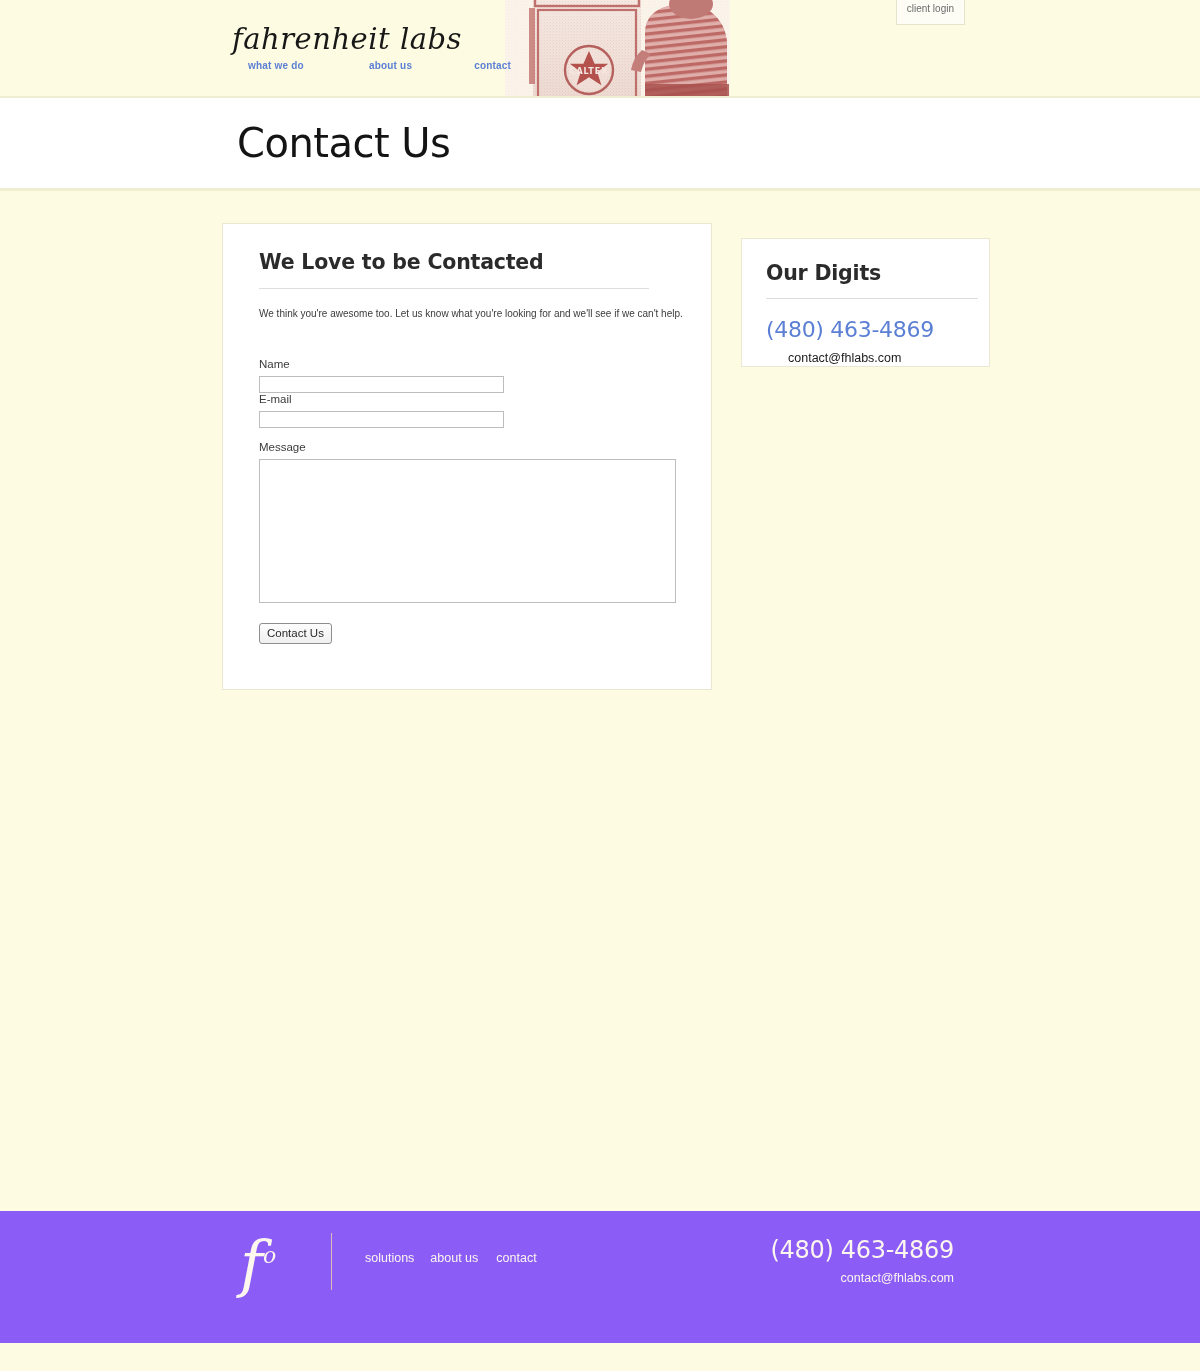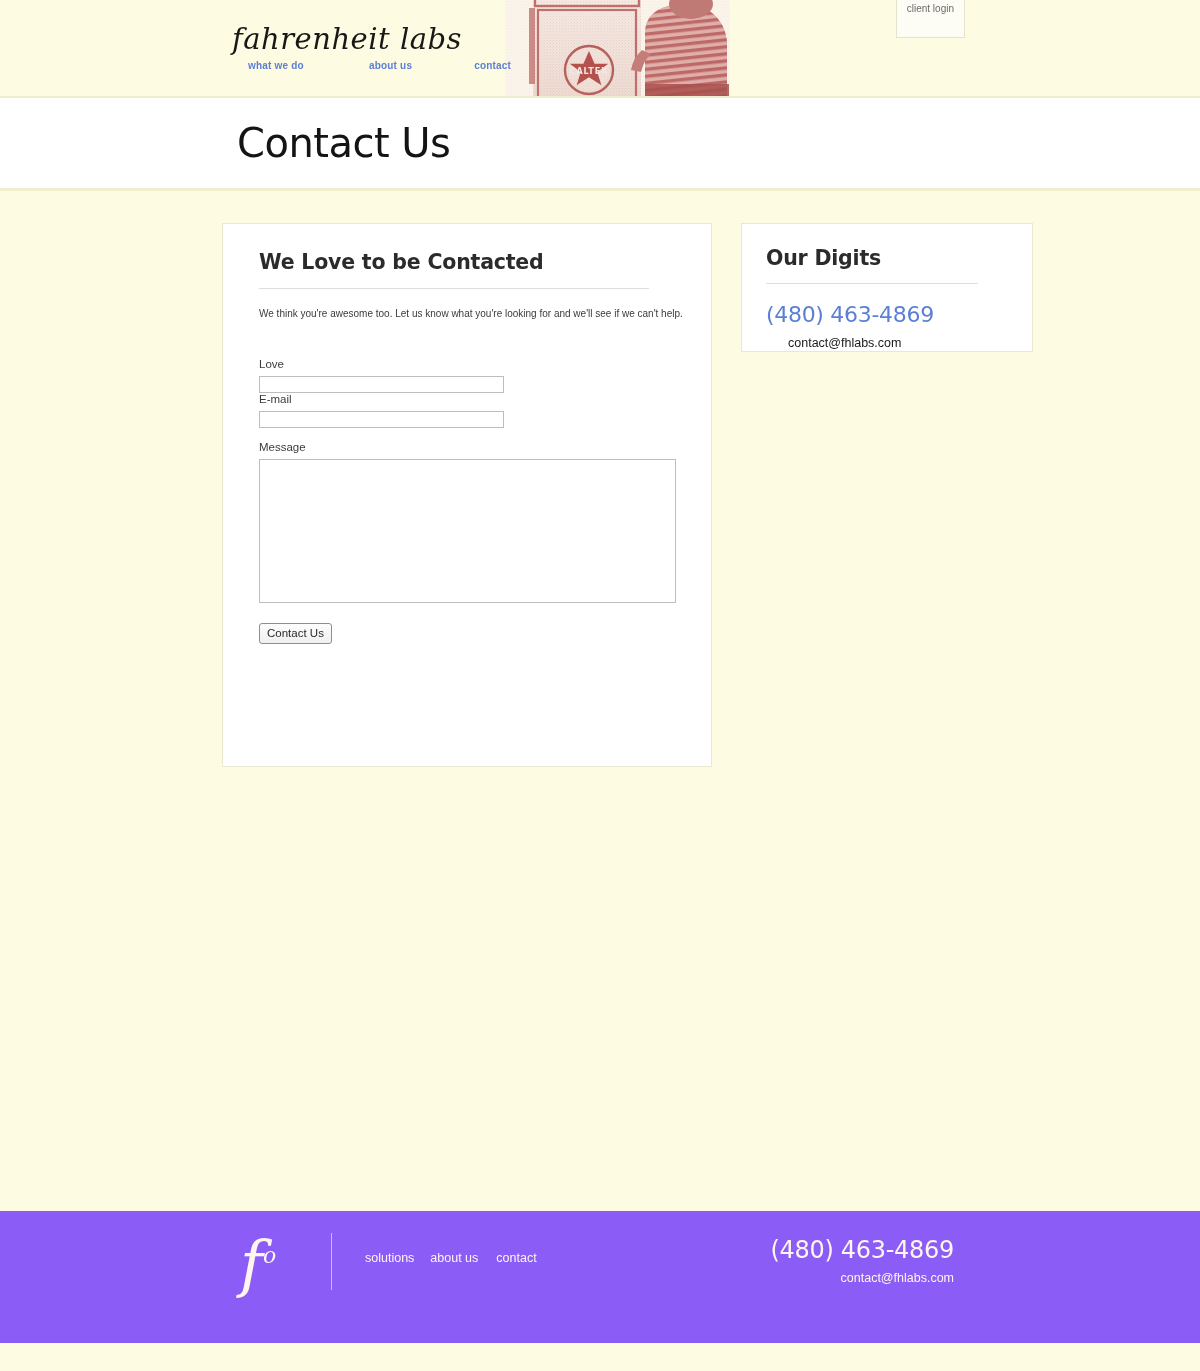--- a/index.html
+++ b/index.html
@@ -68,21 +68,21 @@
 
   .client-login {
     position: absolute;
     right: 235px;
     top: 0px;
     font-size: 10px;
     color: #6b6b6b;
     background: #fdfdf6;
     border: 1px solid #e6e3cd;
     border-top: none;
-    padding: 4px 10px 23px 10px;
+    padding: 4px 10px 10px 10px;
     line-height: 1;
     text-decoration: none;
     display: inline-block;
   }
 
   
   .title-band {
     background: #ffffff;
     border-bottom: 3px solid #f0eed0;
     height: 93px;
@@ -129,28 +129,28 @@
   .panel {
     background: #ffffff;
     border: 1px solid #eae7d2;
   }
 
   .form-card {
     position: absolute;
     left: 222px;
     top: 0px;
     width: 490px;
-    height: 544px;
+    height: 467px;
     padding: 26px 30px 20px 36px;
   }
   .digits-card {
     position: absolute;
     left: 741px;
-    top: 0px;
-    width: 292px;
+    top: 15px;
+    width: 249px;
     height: 129px;
     padding: 22px 22px 16px 24px;
   }
 
   .card-title {
     margin: 0;
     font-size: 20.5px;
     font-weight: bold;
     color: #2b2b2b;
     letter-spacing: -0.2px;
@@ -466,21 +466,21 @@
 <main class="content">
   <div class="content-inner">
 
     <section class="panel form-card">
       <h2 class="card-title">We Love to be Contacted</h2>
       <hr class="card-rule">
       <p class="intro-text">We think you're awesome too.  Let us know what you're looking for and we'll see if we can't help.</p>
 
       <form>
         <div class="field-row-name">
-          <label class="field-label">Love</label>
+          <label class="field-label">Name</label>
           <input class="text-input" type="text" value="" style="">
         </div>
 
         <div class="field-row-email">
           <label class="field-label">E-mail</label>
           <input class="text-input" type="text" value="" style="">
         </div>
 
         <div class="field-row-message">
           <label class="field-label">Message</label>

